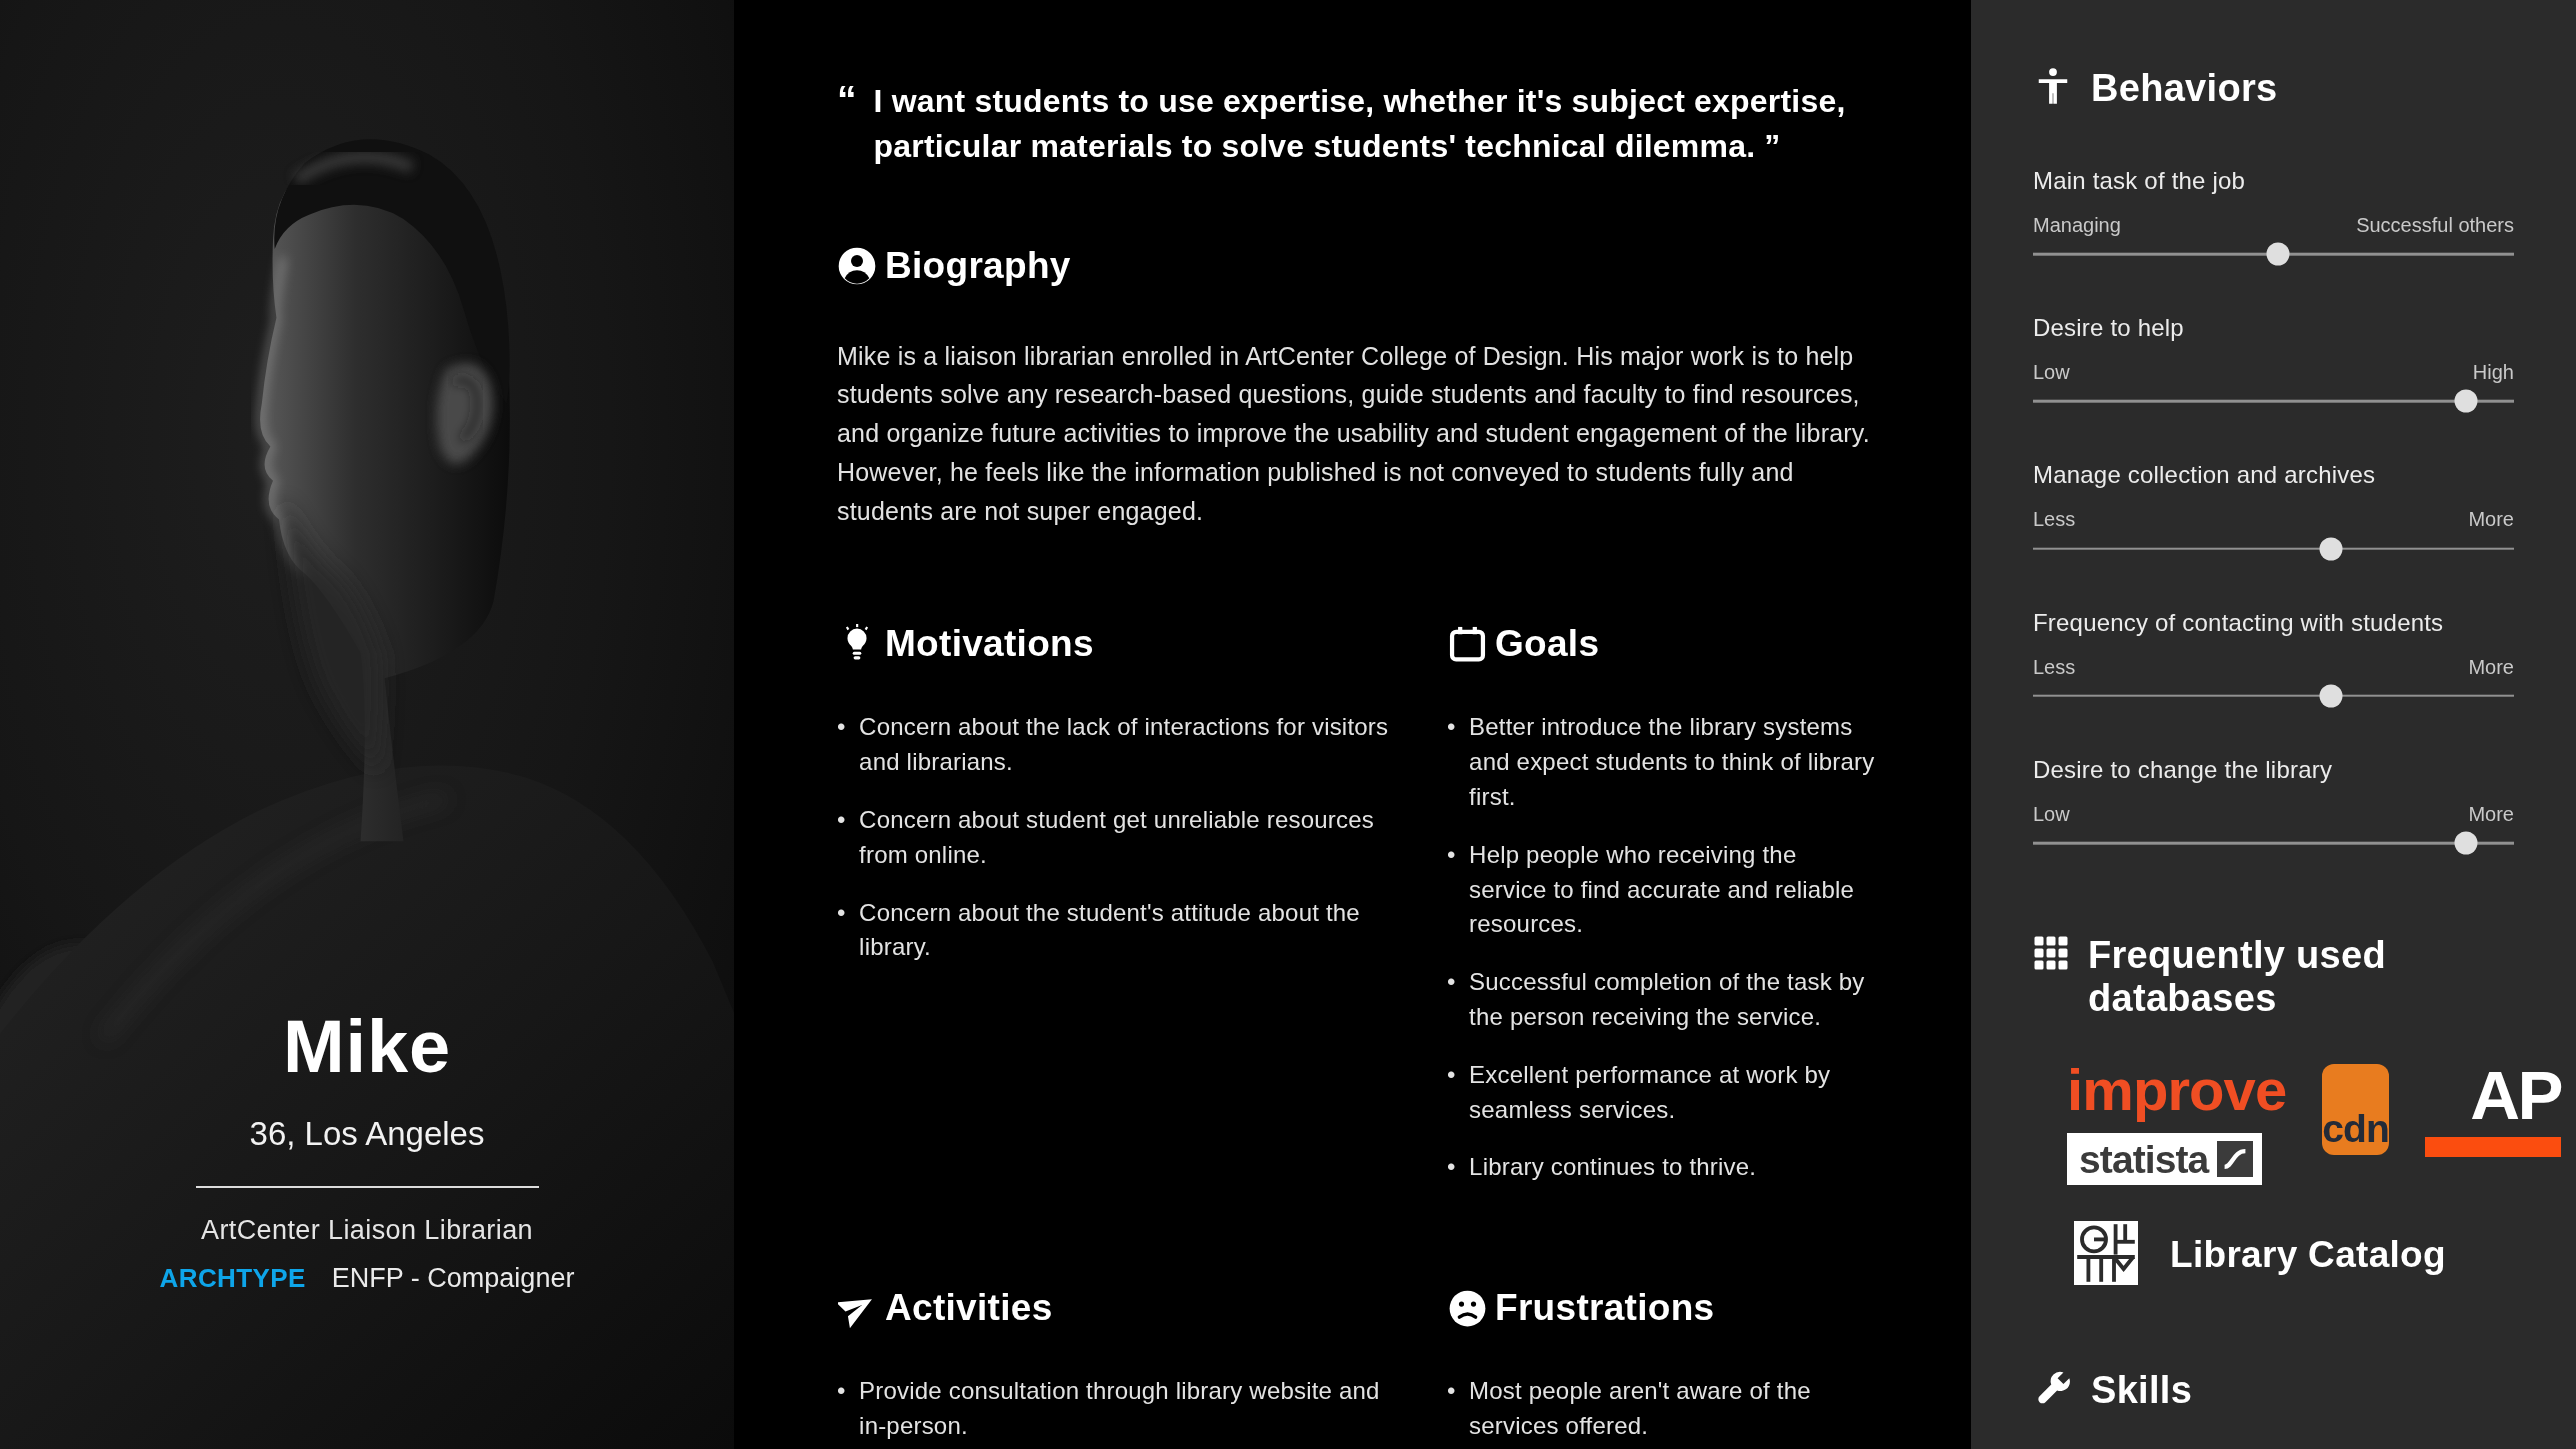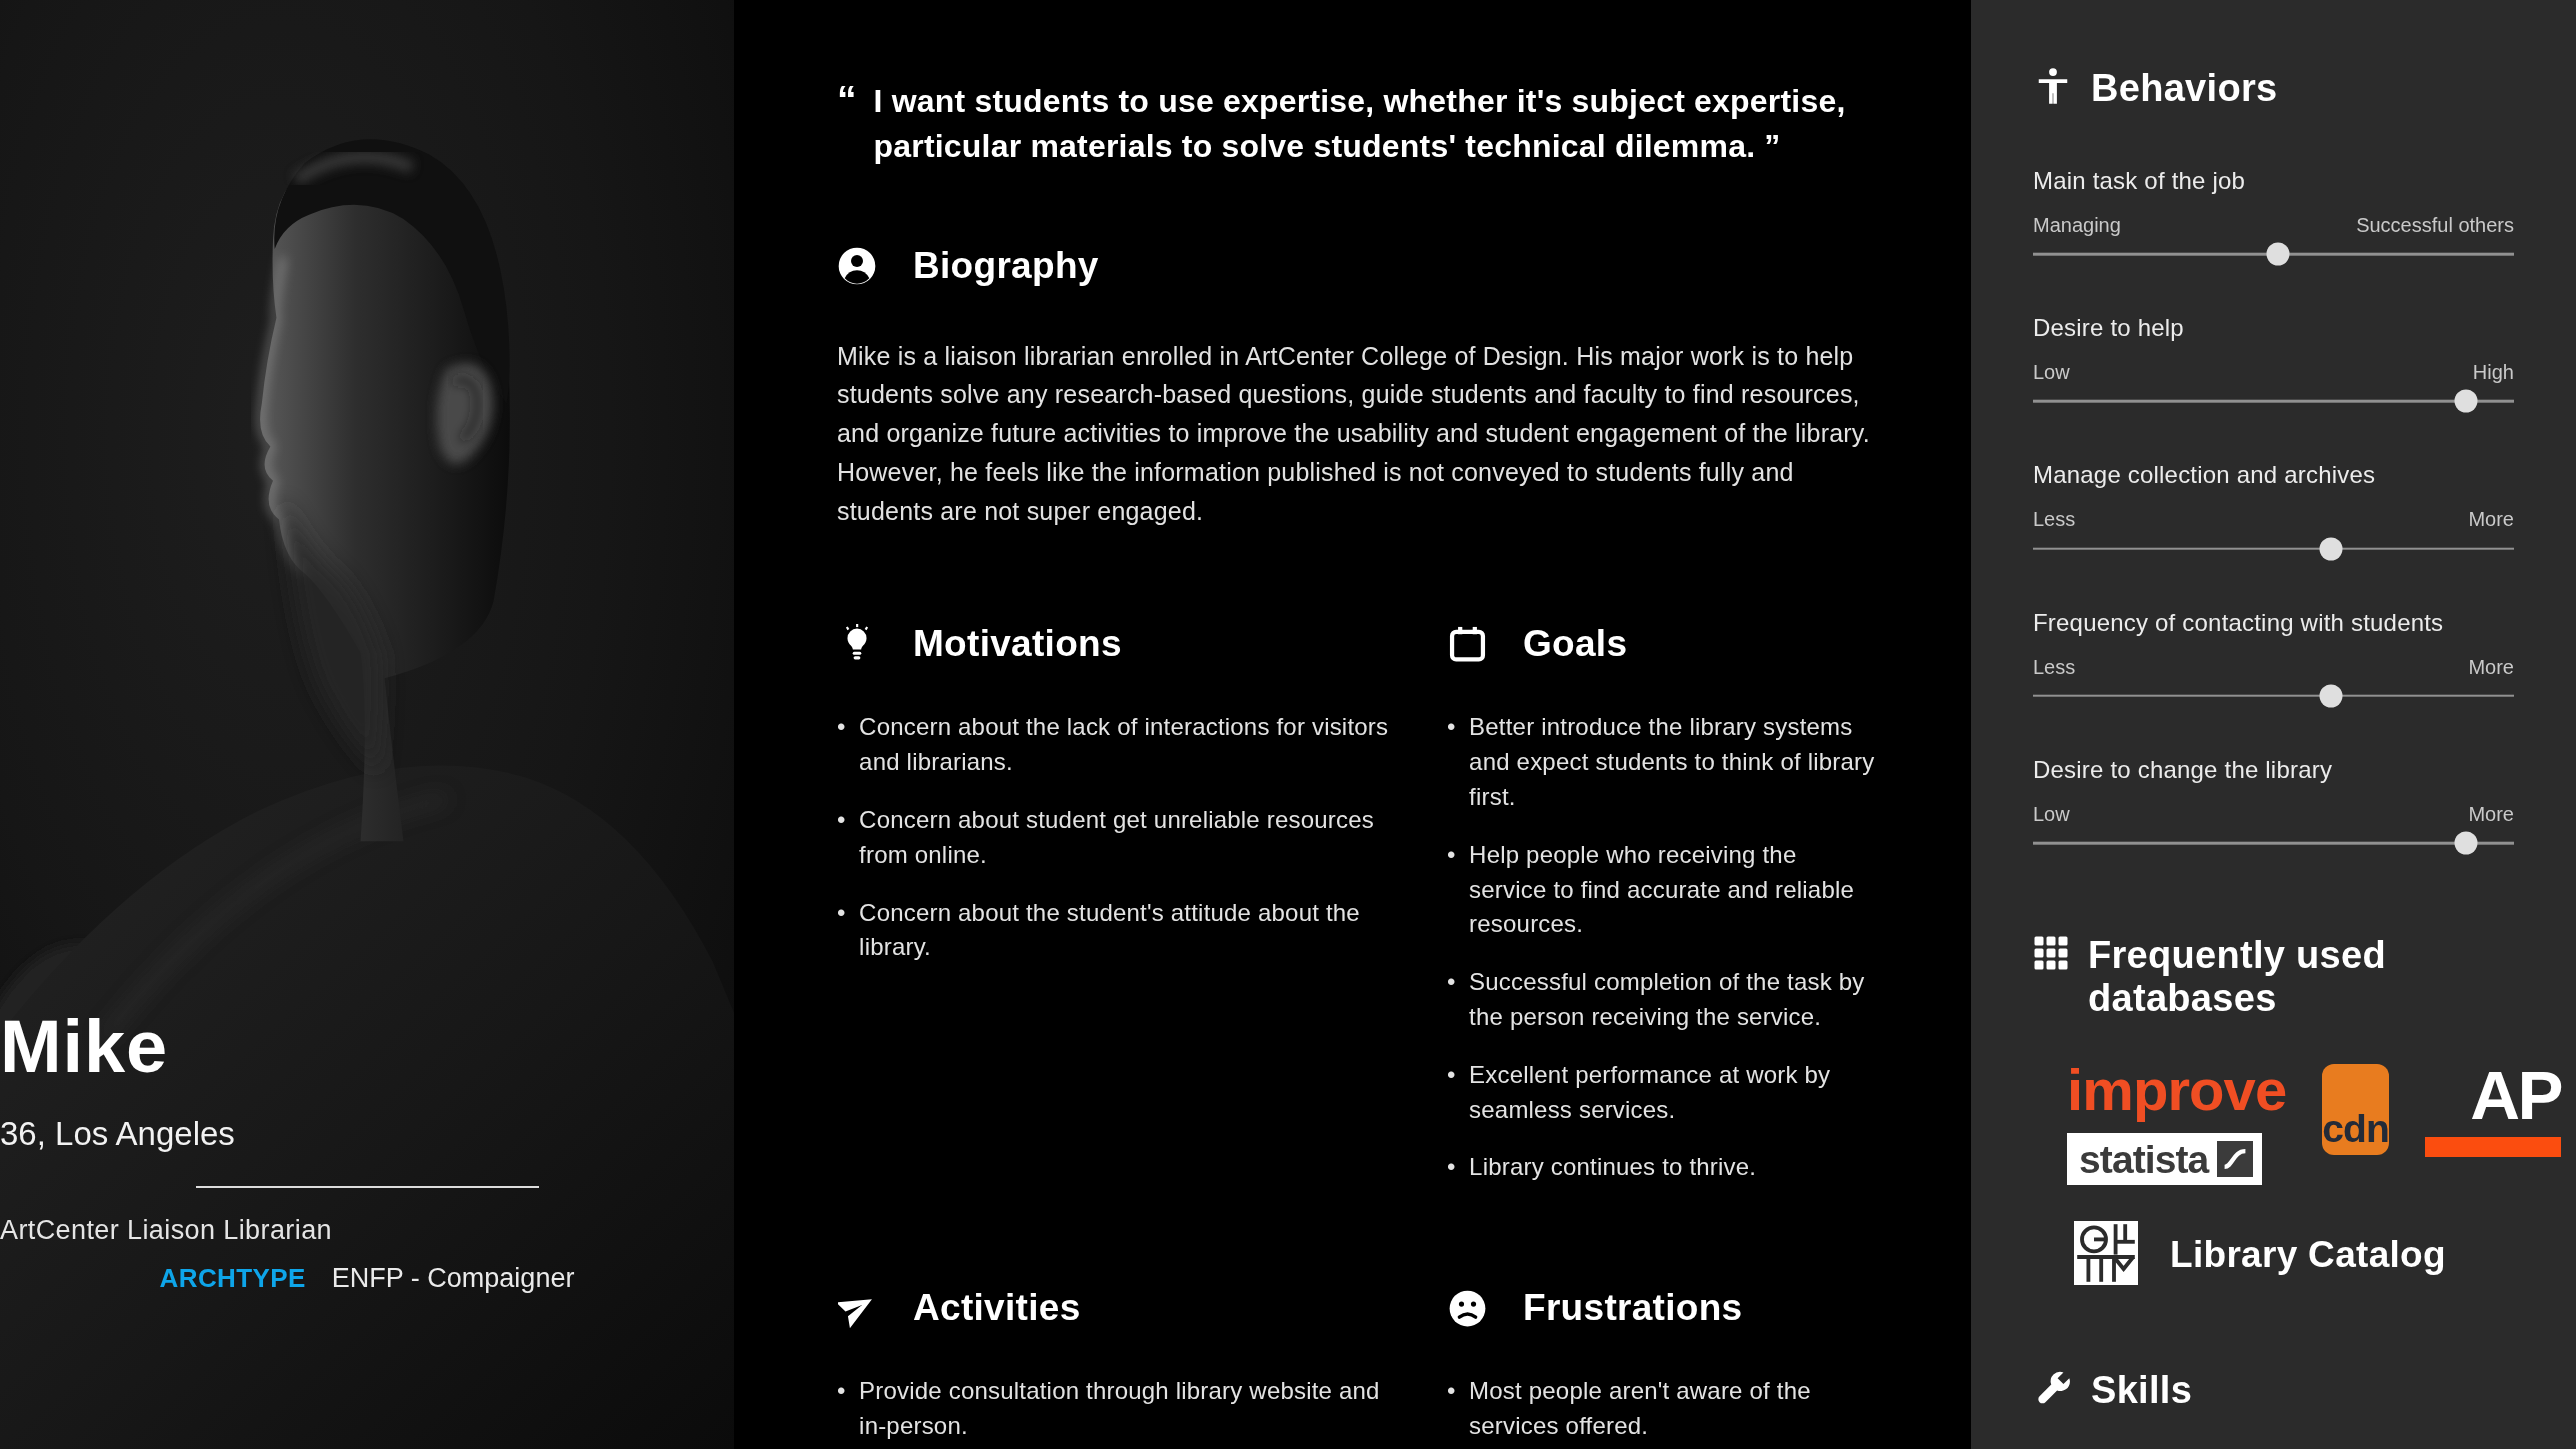--- a/index.html
+++ b/index.html
@@ -2,35 +2,35 @@
 <html style="--artnet-orange: #f04e23; --cdn-orange: #e87c1f; --ap-orange: #fb4d0f; --sidebar-bg: #2b2b2b; --center-bg: #000000; --photo-bg: #171717;font-size:13.7px"><head>
 <meta charset="utf-8">
 <style>
   html,body{margin:0;padding:0;width:2576px;height:1449px;overflow:hidden;background:#000;
     font-family:"Liberation Sans", sans-serif;-webkit-font-smoothing:antialiased;}
   .page{display:flex;width:2576px;height:1449px;}
 
   
   .photo-panel{position:relative;width:734px;height:1449px;background:var(--photo-bg,#171717);flex:0 0 auto;}
   .photo-panel svg.portrait{position:absolute;inset:0;display:block;}
-  .id-block{position:absolute;left:0;right:0;bottom:155px;z-index:2;}
+  .id-block{position:absolute;left:0;right:0;bottom:155px;text-align:center;z-index:2;}
   .persona-name{font-size:74px;font-weight:bold;color:#ffffff;letter-spacing:0.9px;}
   .persona-age{margin-top:26px;font-size:33px;color:#f2f2f2;}
   .id-divider{width:343px;height:1.7px;background:#dcdcdc;margin:33px auto 27.5px auto;}
   .persona-role{font-size:27px;color:#e5e5e5;letter-spacing:0.4px;}
   .persona-arch{margin-top:17px;display:flex;justify-content:center;gap:26px;align-items:baseline;}
   .arch-label{font-size:26px;font-weight:bold;color:#0ea5e9;letter-spacing:0.4px;}
   .arch-value{font-size:27px;color:#eaeaea;}
 
   
   .center-panel{flex:1 1 auto;background:var(--center-bg,#000);padding:79px 94px 0 103px;box-sizing:border-box;}
   .quote{display:flex;gap:17px;align-items:flex-start;}
   .qmark{font-size:39px;font-weight:bold;color:#fff;line-height:1.1;}
   .qtext{font-size:32px;font-weight:bold;color:#fff;line-height:1.40;max-width:1022px;letter-spacing:0.2px;}
-  .sec-head{display:flex;align-items:center;gap:36px;}
+  .sec-head{display:flex;align-items:center;gap:8px;}
   .sec-head .icon{width:40px;height:40px;flex:0 0 auto;display:flex;align-items:center;justify-content:center;}
   .sec-title{font-size:37px;font-weight:bold;color:#fff;letter-spacing:0.3px;}
   .bio{margin-top:76px;}
   .bio-body{margin-top:50px;font-size:25px;line-height:1.55;color:#e2e2e2;max-width:1069px;letter-spacing:0.2px;}
   .grid{display:grid;grid-template-columns:558px 1fr;column-gap:52px;margin-top:93px;}
   .grid .cell{min-width:0;}
   .row2{margin-top:79px;}
   ul.blist{list-style:none;margin:45px 0 0 0;padding:0;}
   .bullet-item{display:flex;gap:13.7px;margin-bottom:23px;}
   .bullet{color:#e3e3e3;font-size:24px;line-height:1.45;flex:0 0 auto;}

